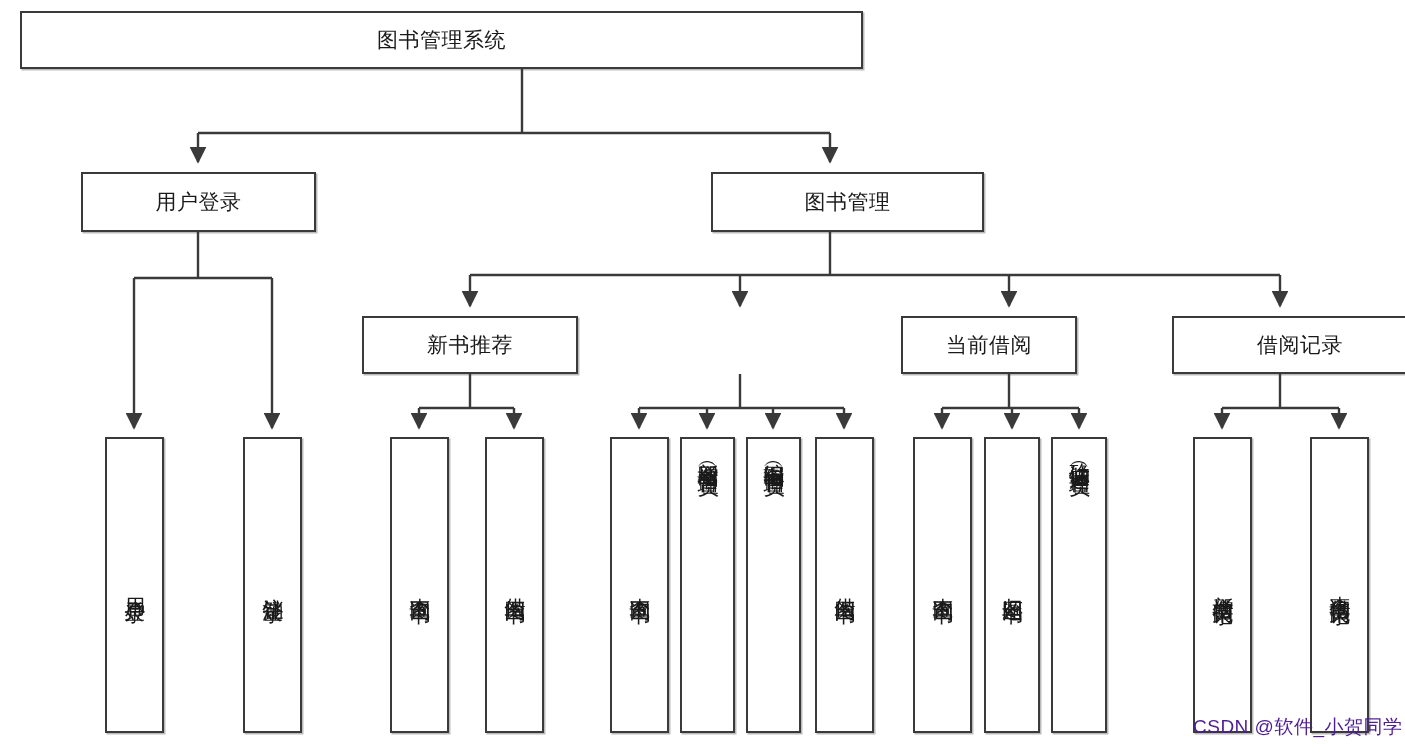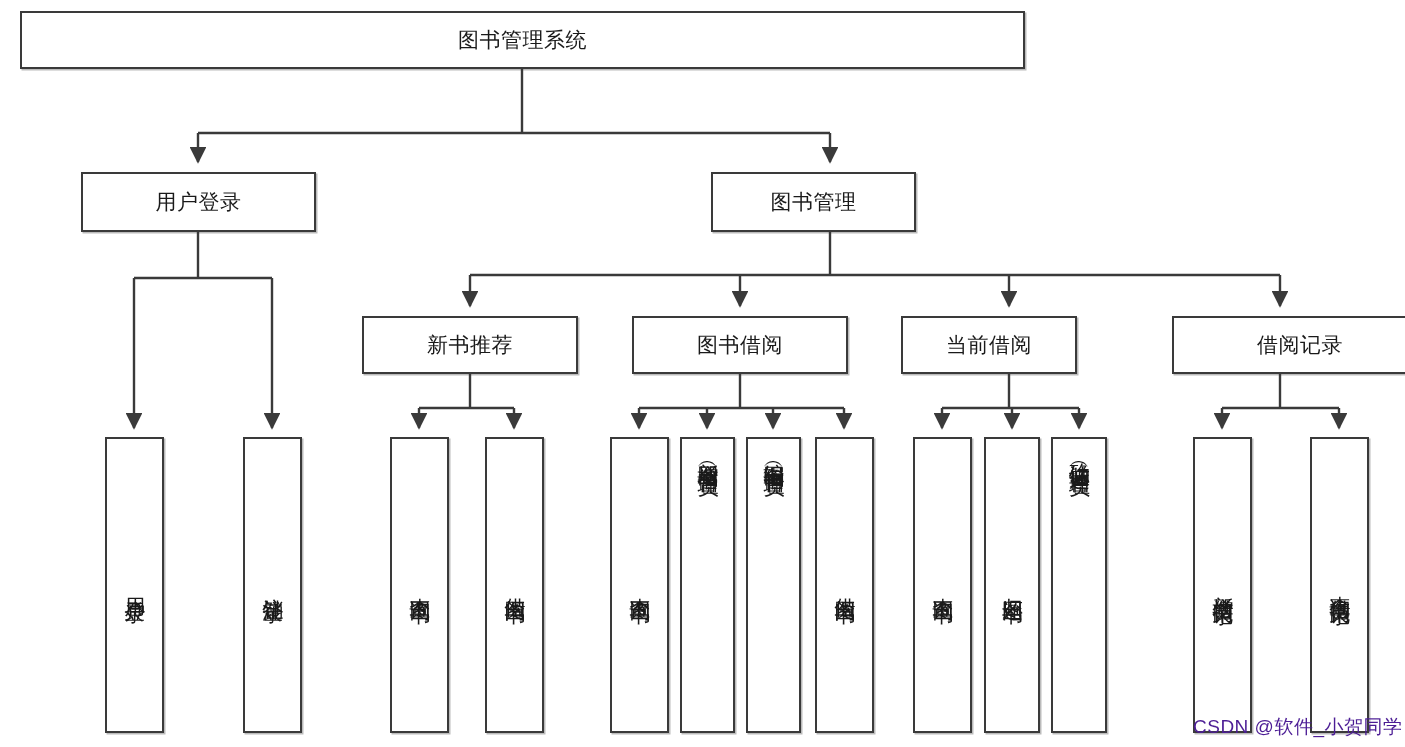--- a/index.html
+++ b/index.html
@@ -111,36 +111,33 @@
       <path d="M 1012 408 L 1012 428" marker-end="url(#arrow)"></path>
       <path d="M 1079 408 L 1079 428" marker-end="url(#arrow)"></path>
 
       <path d="M 1280 374 L 1280 408"></path>
       <path d="M 1222 408 L 1339 408"></path>
       <path d="M 1222 408 L 1222 428" marker-end="url(#arrow)"></path>
       <path d="M 1339 408 L 1339 428" marker-end="url(#arrow)"></path>
     </g>
   </svg>
 
-  <div class="node" style="left:20px; top:11px; width:1005px; height:58px;">
+  <div class="node" style="left:20px; top:11px; width:843px; height:58px;">
     <span class="lbl">图书管理系统</span>
   </div>
 
   <div class="node" style="left:81px; top:172px; width:235px; height:60px;">
     <span class="lbl">用户登录</span>
   </div>
-  <div class="node" style="left:711px; top:172px; width:205px; height:60px;">
+  <div class="node" style="left:711px; top:172px; width:273px; height:60px;">
     <span class="lbl">图书管理</span>
   </div>
 
   <div class="node" style="left:362px; top:316px; width:216px; height:58px;font-family:Liberation Serif, serif;">
     <span class="lbl">新书推荐</span>
-  </div>
-  <div class="node" style="left:632px; top:316px; width:216px; height:58px;">
-    <span class="lbl">图书借阅</span>
   </div>
   <div class="node" style="left:901px; top:316px; width:176px; height:58px;">
     <span class="lbl">当前借阅</span>
   </div>
   <div class="node" style="left:1172px; top:316px; width:256px; height:58px;">
     <span class="lbl">借阅记录</span>
   </div>
 
   <div class="node vert mid" style="left:105px; top:437px; width:59px; height:296px;">
     <span class="lbl">用户登录</span>

